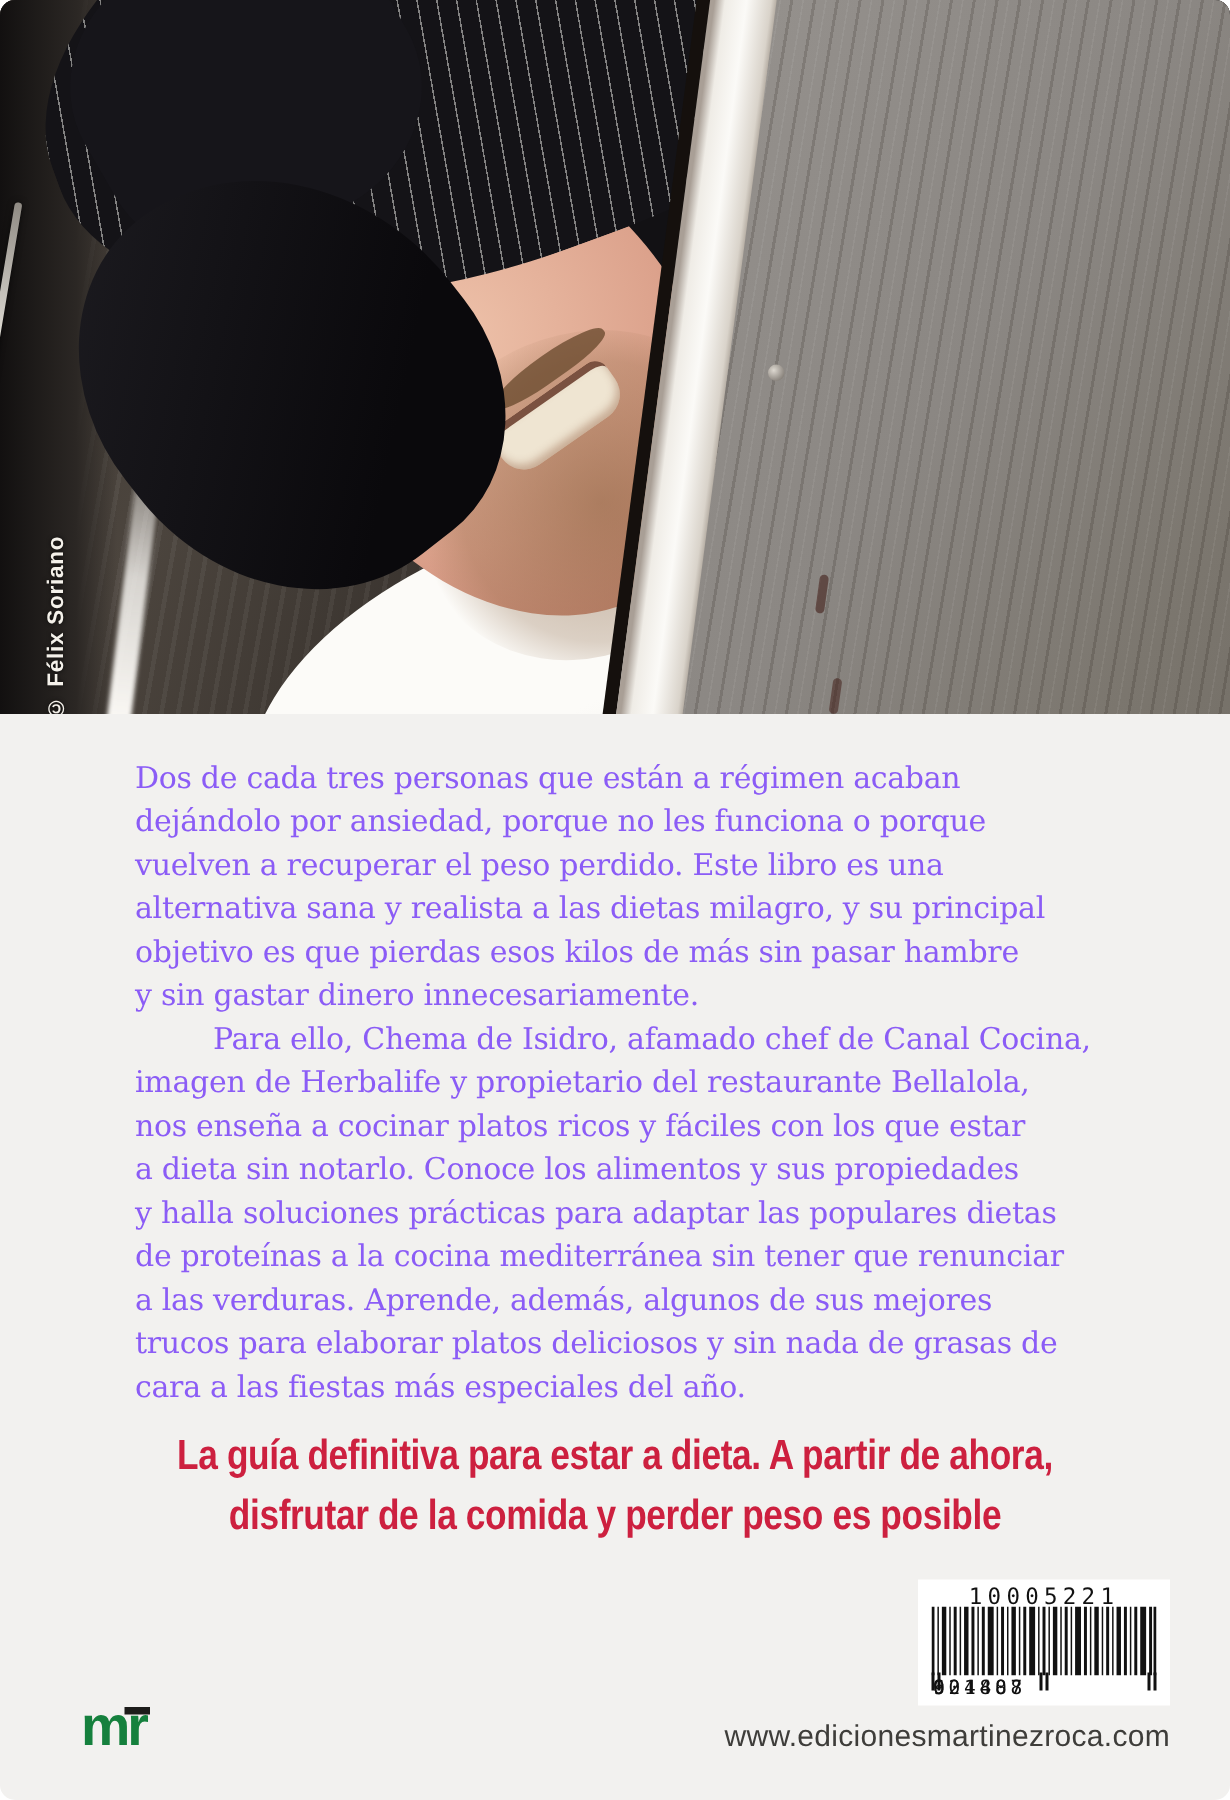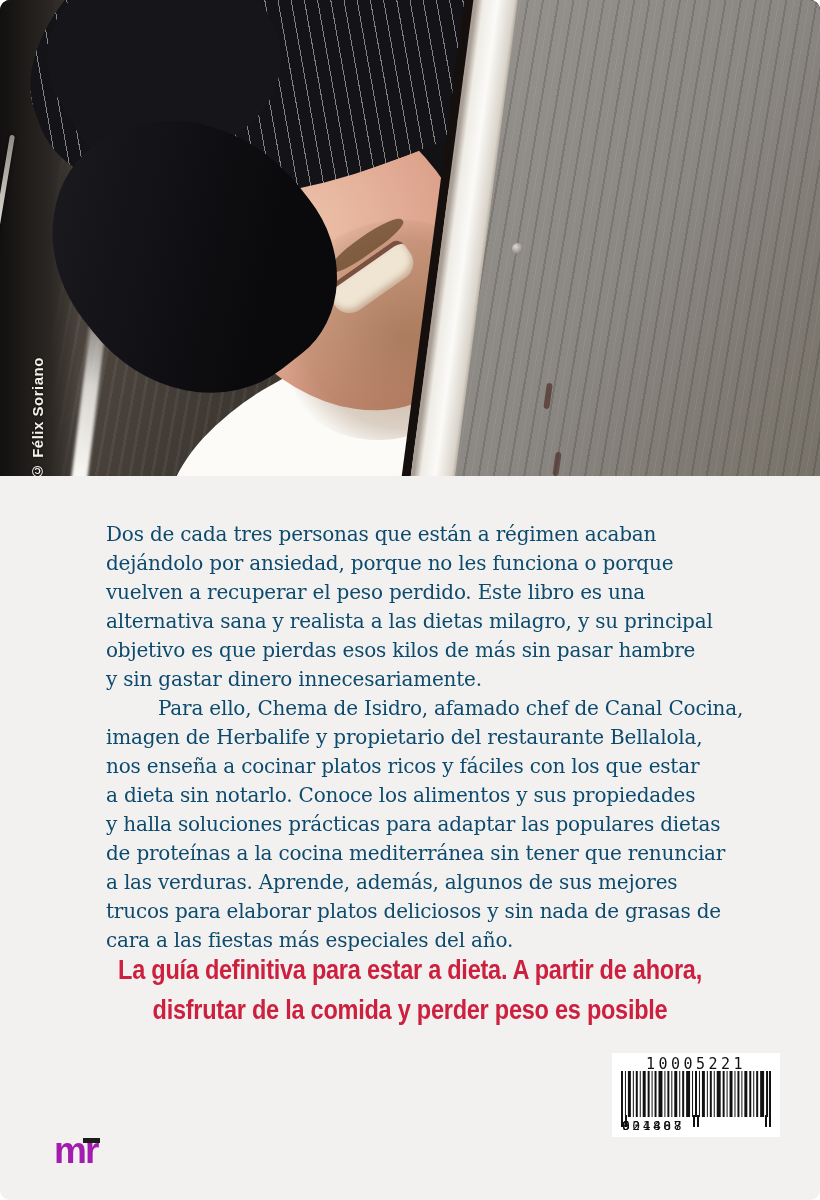--- a/index.html
+++ b/index.html
@@ -94,23 +94,23 @@
     transform:rotate(8deg); background:rgba(60,22,16,.5); }
   .photo-credit { left:30px; top:340px; z-index:20; height:140px;
     writing-mode:vertical-rl; transform:rotate(180deg);
     font:600 15px/1 "Liberation Sans", sans-serif; letter-spacing:.5px;
     color:#f4f1ea; text-shadow:0 0 3px rgba(0,0,0,.75); }
 
   
   .content { position:absolute; left:0; top:476px; width:820px; height:724px; }
   .content > * { position:absolute; }
   .para {
-    left:90px; width:682px; margin:16px;
+    left:90px; width:682px; margin:0;
     font-family:"DejaVu Serif", serif; font-size:20px; line-height:29px;
-    letter-spacing:-0.2px; color:#0c4a6e; white-space:pre-line;
+    letter-spacing:-0.2px; color:#8b5cf6; white-space:pre-line;
   }
   .para-1 { top:28px; }
   .para-2 { top:202px; text-indent:52px; }
   .tagline {
     left:0; right:0; top:474px; text-align:center; white-space:pre-line;
     font:bold 28px/40px "Liberation Sans", sans-serif; color:#cd203f;
     transform:scaleX(.84); transform-origin:50% 0; letter-spacing:-0.3px;
   }
 
   
@@ -120,21 +120,21 @@
     font:15px "DejaVu Sans Mono", monospace; letter-spacing:3.5px; color:#111; }
   .bc-svg { left:9px; top:18px; width:150px; height:46px; }
   .bc-guard { width:2px; top:62px; height:12px; background:#111; }
   .bc-digits { left:9px; top:64px; width:150px; height:16px; display:flex;
     justify-content:space-between; align-items:center; padding:0 1px; box-sizing:border-box;
     font:13px "DejaVu Sans Mono", monospace; color:#111; }
   .bc-digits .grp { letter-spacing:2.5px; }
 
   
   .mr-logo { left:54px; top:655px; font:bold 37px/40px "Liberation Sans", sans-serif;
-    letter-spacing:-2px; color:#a21caf;text-align:center; }
+    letter-spacing:-2px; color:#15803d;text-align:center; }
   .mr-bar { position:absolute; left:29px; top:7px; width:17px; height:5px; background:#1d1c1a; }
   .publisher-name { left:104px; top:668px; font:19px/26px "Liberation Sans", sans-serif;
     letter-spacing:.5px; color:#343330; }
   .site-url { right:40px; top:669px; font:20px/26px "Liberation Sans", sans-serif;
     letter-spacing:.2px; color:#3e3d3a; }
 </style>
 </head>
 <body>
 
 <div class="page">
@@ -245,15 +245,16 @@
         <span>9</span>
         <span class="grp">604408</span>
         <span class="grp">021887</span>
       </div>
     </div>
 
     <div class="mr-logo">
       <span>mr</span>
       <span class="mr-bar"></span>
     </div>
+    <div class="site-url">www.edicionesmartinezroca.com</div>
   </div>
 
 </div>
 
 </body></html>

